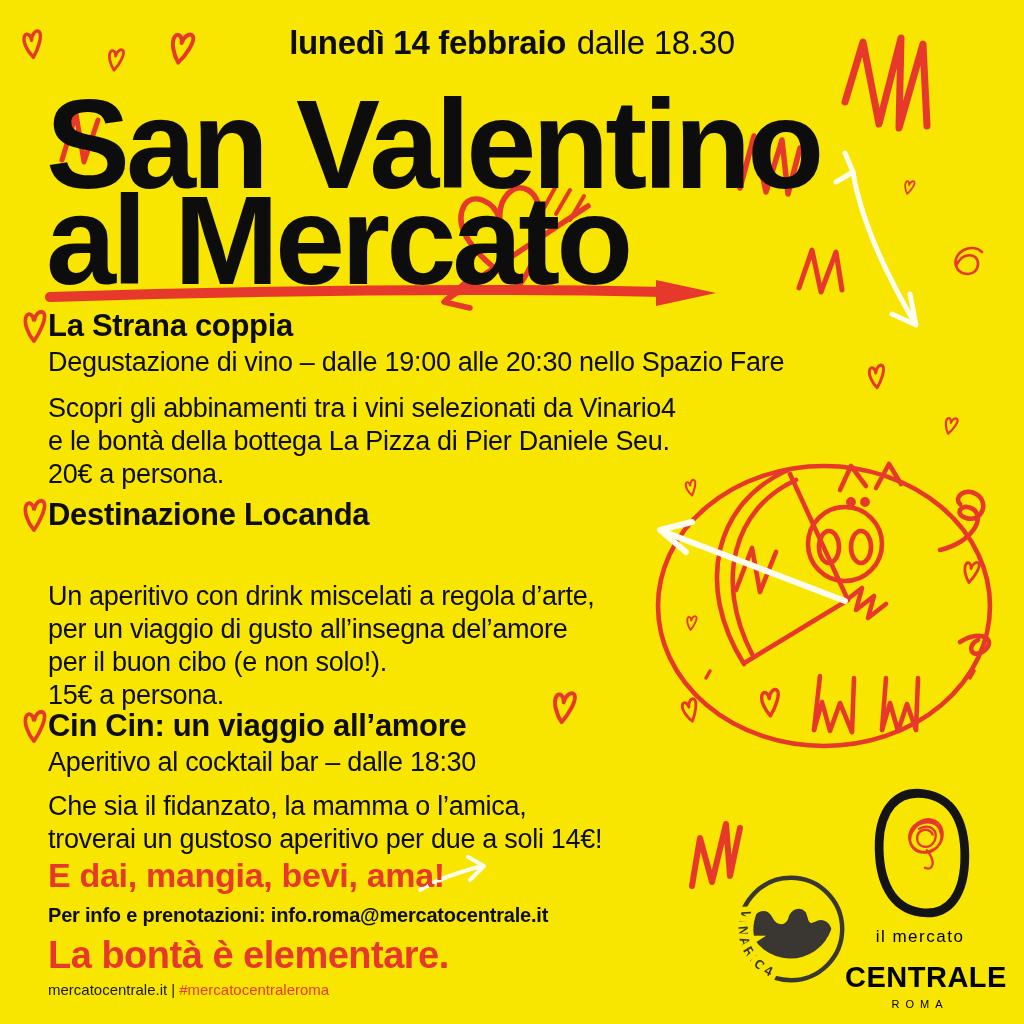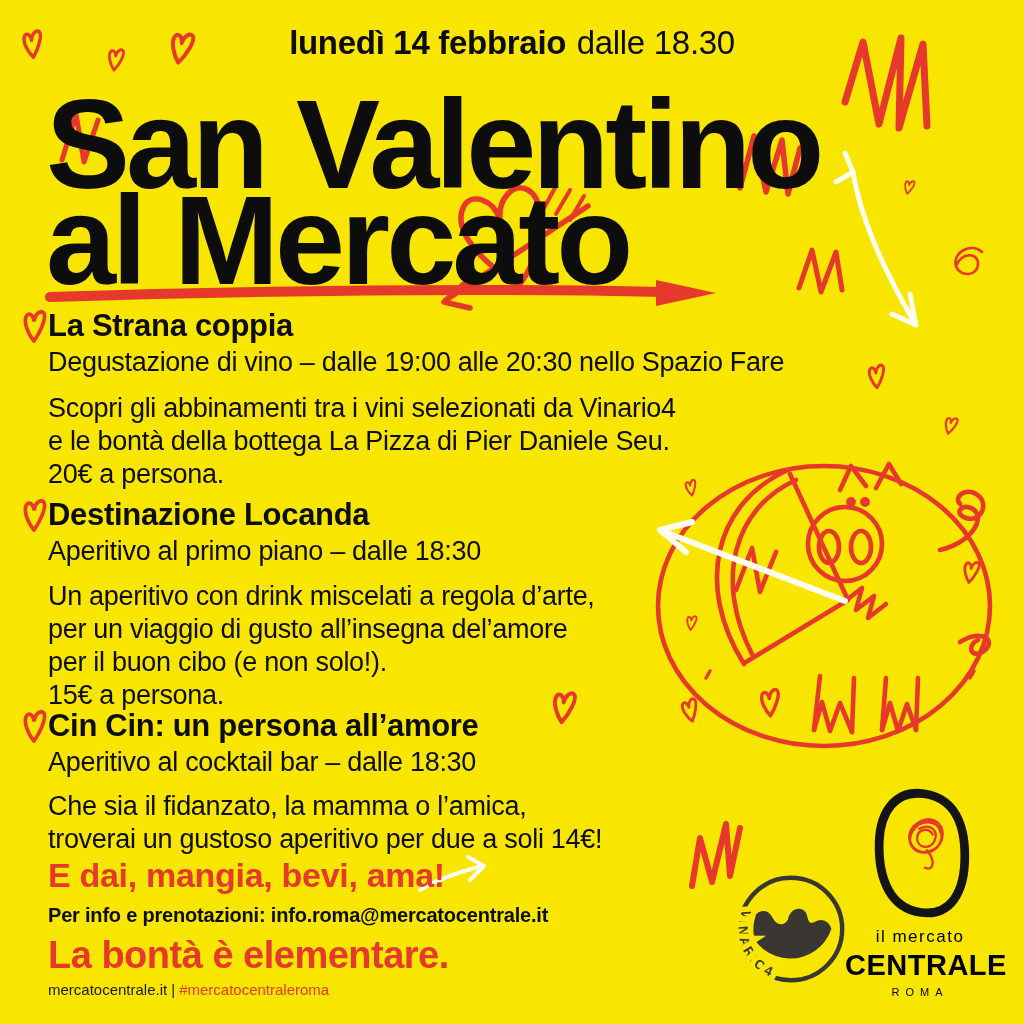--- a/index.html
+++ b/index.html
@@ -34,21 +34,21 @@
   #info{left:48px;top:904px;font-size:20px;font-weight:700;letter-spacing:-.2px;}
   #slogan{left:48px;top:934px;font-size:38px;font-weight:700;color:#E6392C;letter-spacing:-.5px;text-align:center;}
   #footerline{left:48px;top:981px;font-size:15px;font-weight:400;color:#1A1A1A;}
   #footerline .hash{color:#E6392C;}
   #footerline .sep{margin:0 4px;}
 
   #vinario-logo{left:727px;top:866px;width:128px;height:128px;}
   #mc-logo-mark{left:866px;top:784px;width:112px;height:146px;}
   #mc-logo-text{left:845px;top:927px;width:150px;text-align:center;color:#000000;}
   #mc-line1{font-size:17px;letter-spacing:1.5px;}
-  #mc-line2{font-size:29px;font-weight:700;letter-spacing:.5px;margin-top:2px;}
+  #mc-line2{font-size:29px;font-weight:700;letter-spacing:.5px;margin-top:14px;}
   #mc-line3{font-size:11px;letter-spacing:6px;margin-top:4px;}
 </style>
 </head>
 <body>
 
 <div id="poster">
 
   <svg id="doodles" viewBox="0 0 1024 1024" xmlns="http://www.w3.org/2000/svg">
     <defs>
       <path id="heart" d="M11 30 C6 24 1 13 4 7 C6 3 11 6 11 12 C12 5 17 1 20 4 C23 8 17 22 11 30" fill="none"></path>
@@ -140,32 +140,31 @@
   </div>
   <div id="para1" class="abs para">Scopri gli abbinamenti tra i vini selezionati da Vinario4
 e le bontà della bottega La Pizza di Pier Daniele Seu.
 20€ a persona.</div>
 
   <div id="sec2" class="abs section">
     <svg class="bullet" width="26" height="38" viewBox="0 0 24 34">
         <path d="M11 30 C6 24 1 13 4 7 C6 3 11 6 11 12 C12 5 17 1 20 4 C23 8 17 22 11 30" fill="none" stroke="#E6392C" stroke-width="3.4" stroke-linecap="round"></path>
       </svg>
     <h2>Destinazione Locanda</h2>
-    <div class="sub">Aperitivo al primo piano – dalle 18:30</div>
   </div>
   <div id="para2" class="abs para">Un aperitivo con drink miscelati a regola d’arte,
 per un viaggio di gusto all’insegna del’amore
 per il buon cibo (e non solo!).
 15€ a persona.</div>
 
   <div id="sec3" class="abs section">
     <svg class="bullet" width="26" height="38" viewBox="0 0 24 34">
         <path d="M11 30 C6 24 1 13 4 7 C6 3 11 6 11 12 C12 5 17 1 20 4 C23 8 17 22 11 30" fill="none" stroke="#E6392C" stroke-width="3.4" stroke-linecap="round"></path>
       </svg>
-    <h2>Cin Cin: un persona all’amore</h2>
+    <h2>Cin Cin: un viaggio all’amore</h2>
     <div class="sub">Aperitivo al cocktail bar – dalle 18:30</div>
   </div>
   <div id="para3" class="abs para">Che sia il fidanzato, la mamma o l’amica,
 troverai un gustoso aperitivo per due a soli 14€!</div>
 
   <div id="cta" class="abs">E dai, mangia, bevi, ama!</div>
   <div id="info" class="abs">Per info e prenotazioni: info.roma@mercatocentrale.it</div>
   <div id="slogan" class="abs">La bontà è elementare.</div>
   <div id="footerline" class="abs">
     <span>mercatocentrale.it</span><span class="sep">|</span><span class="hash">#mercatocentraleroma</span>

